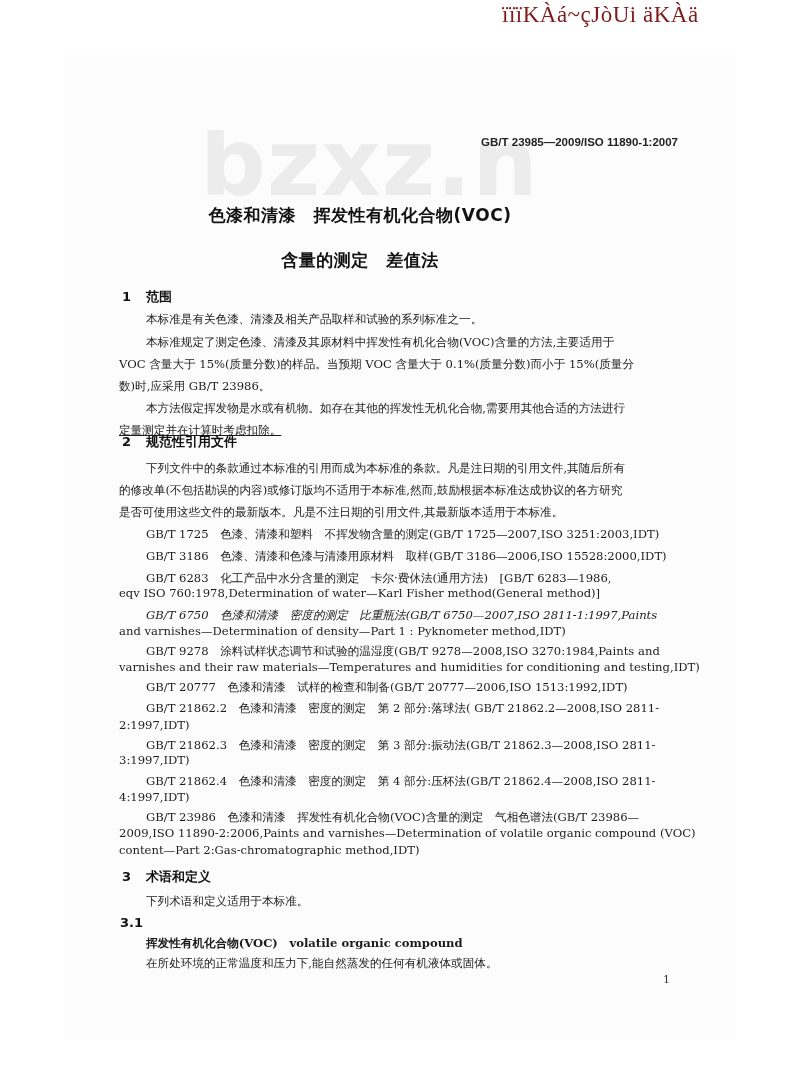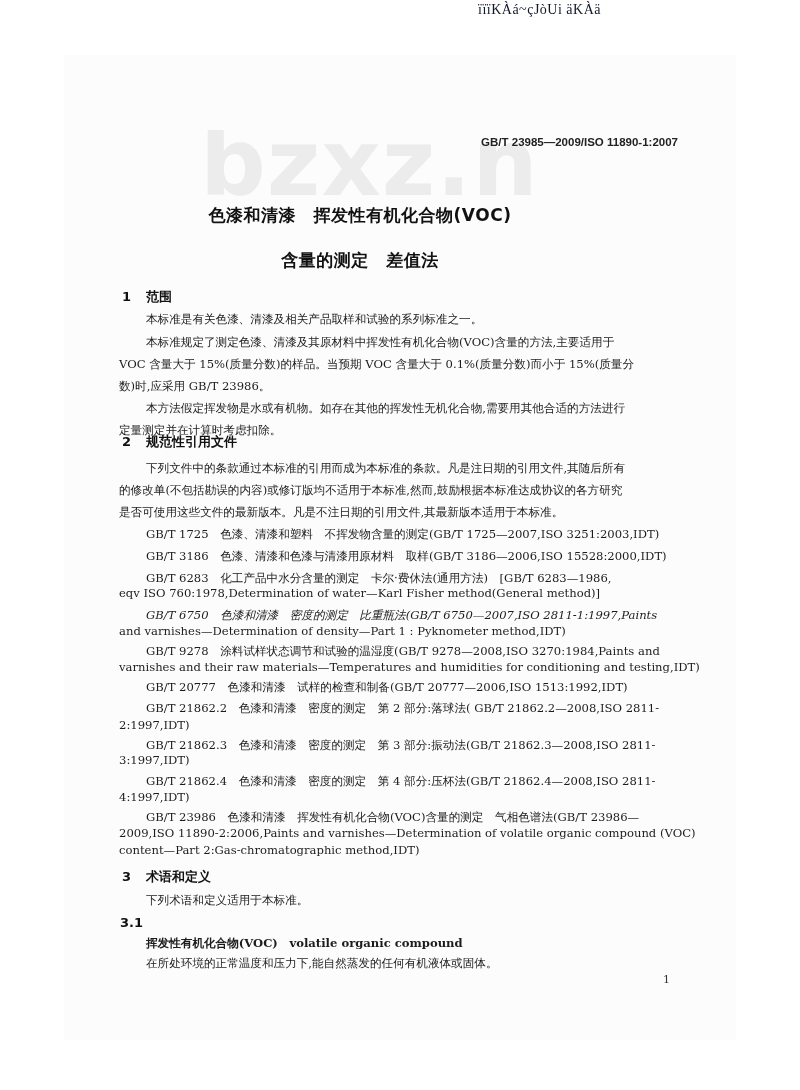--- a/index.html
+++ b/index.html
@@ -3,22 +3,22 @@
   <meta charset="utf-8">
   <style>
     html, body { margin: 0; padding: 0; }
     body {
       width: 800px; height: 1090px; position: relative; overflow: hidden;
       background: #ffffff;
       font-family: "DejaVu Serif", "Liberation Serif", serif;
       color: #1a1a1a;
     }
     .top-garble {
-      position: absolute; left: 478px; top: 2px;
-      font-family: "Liberation Serif", serif; font-size: 14px; color: #0f172a;
+      position: absolute; left: 502px; top: 2px;
+      font-family: "Liberation Serif", serif; font-size: 23px; color: #7f1d1d;
       letter-spacing: 0.5px; white-space: nowrap;
     }
     .page {
       position: absolute; left: 64px; top: 55px; width: 672px; height: 985px;
       background: #fcfcfc;
     }
     .watermark {
       position: absolute; left: 200px; top: 130px; width: 335px; height: 68px;
       font-family: "DejaVu Sans", sans-serif; font-weight: bold;
       font-size: 92px; line-height: 68px; color: #ececec; letter-spacing: 1px;
@@ -65,21 +65,21 @@
 <div class="title" style="top:232px;margin-top:17px;">含量的测定　差值法</div>
 
 <div class="heading" style="top:288px;">
   <span class="num">1</span><span>范围</span>
 </div>
 <div class="ln ind" style="top:311px;">本标准是有关色漆、清漆及相关产品取样和试验的系列标准之一。</div>
 <div class="ln ind" style="top:334px;">本标准规定了测定色漆、清漆及其原材料中挥发性有机化合物(VOC)含量的方法,主要适用于</div>
 <div class="ln nin" style="top:356px;">VOC 含量大于 15%(质量分数)的样品。当预期 VOC 含量大于 0.1%(质量分数)而小于 15%(质量分</div>
 <div class="ln nin" style="top:378px;">数)时,应采用 GB/T 23986。</div>
 <div class="ln ind" style="top:400px;">本方法假定挥发物是水或有机物。如存在其他的挥发性无机化合物,需要用其他合适的方法进行</div>
-<div class="ln nin" style="top:422px;">定量测定并在计算时考虑扣除。</div>
+<div class="ln nin" style="top:422px;text-decoration:underline;">定量测定并在计算时考虑扣除。</div>
 
 <div class="heading" style="top:433px;">
   <span class="num">2</span><span>规范性引用文件</span>
 </div>
 <div class="ln ind" style="top:460px;">下列文件中的条款通过本标准的引用而成为本标准的条款。凡是注日期的引用文件,其随后所有</div>
 <div class="ln nin" style="top:482px;">的修改单(不包括勘误的内容)或修订版均不适用于本标准,然而,鼓励根据本标准达成协议的各方研究</div>
 <div class="ln nin" style="top:504px;">是否可使用这些文件的最新版本。凡是不注日期的引用文件,其最新版本适用于本标准。</div>
 <div class="ln ind" style="top:526px;">GB/T 1725　色漆、清漆和塑料　不挥发物含量的测定(GB/T 1725—2007,ISO 3251:2003,IDT)</div>
 <div class="ln ind" style="top:548px;">GB/T 3186　色漆、清漆和色漆与清漆用原材料　取样(GB/T 3186—2006,ISO 15528:2000,IDT)</div>
 <div class="ln ind" style="top:570px;">GB/T 6283　化工产品中水分含量的测定　卡尔·费休法(通用方法)　[GB/T 6283—1986,</div>
@@ -95,18 +95,18 @@
 <div class="ln nin" style="top:752px;">3:1997,IDT)</div>
 <div class="ln ind" style="top:773px;">GB/T 21862.4　色漆和清漆　密度的测定　第 4 部分:压杯法(GB/T 21862.4—2008,ISO 2811-</div>
 <div class="ln nin" style="top:789px;">4:1997,IDT)</div>
 <div class="ln ind" style="top:809px;">GB/T 23986　色漆和清漆　挥发性有机化合物(VOC)含量的测定　气相色谱法(GB/T 23986—</div>
 <div class="ln nin" style="top:825px;">2009,ISO 11890-2:2006,Paints and varnishes—Determination of volatile organic compound (VOC)</div>
 <div class="ln nin" style="top:842px;">content—Part 2:Gas-chromatographic method,IDT)</div>
 
 <div class="heading" style="top:868px;">
   <span class="num">3</span><span>术语和定义</span>
 </div>
-<div class="ln ind" style="top:893px;font-family:Liberation Serif, serif;">下列术语和定义适用于本标准。</div>
+<div class="ln ind" style="top:893px;">下列术语和定义适用于本标准。</div>
 <div class="heading" style="top:915px; left:120px;">3.1</div>
 <div class="ln ind bold" style="top:935px;">挥发性有机化合物(VOC)　volatile organic compound</div>
 <div class="ln ind" style="top:955px;">在所处环境的正常温度和压力下,能自然蒸发的任何有机液体或固体。</div>
 
 <div class="pgno">1</div>
 
 </body></html>

